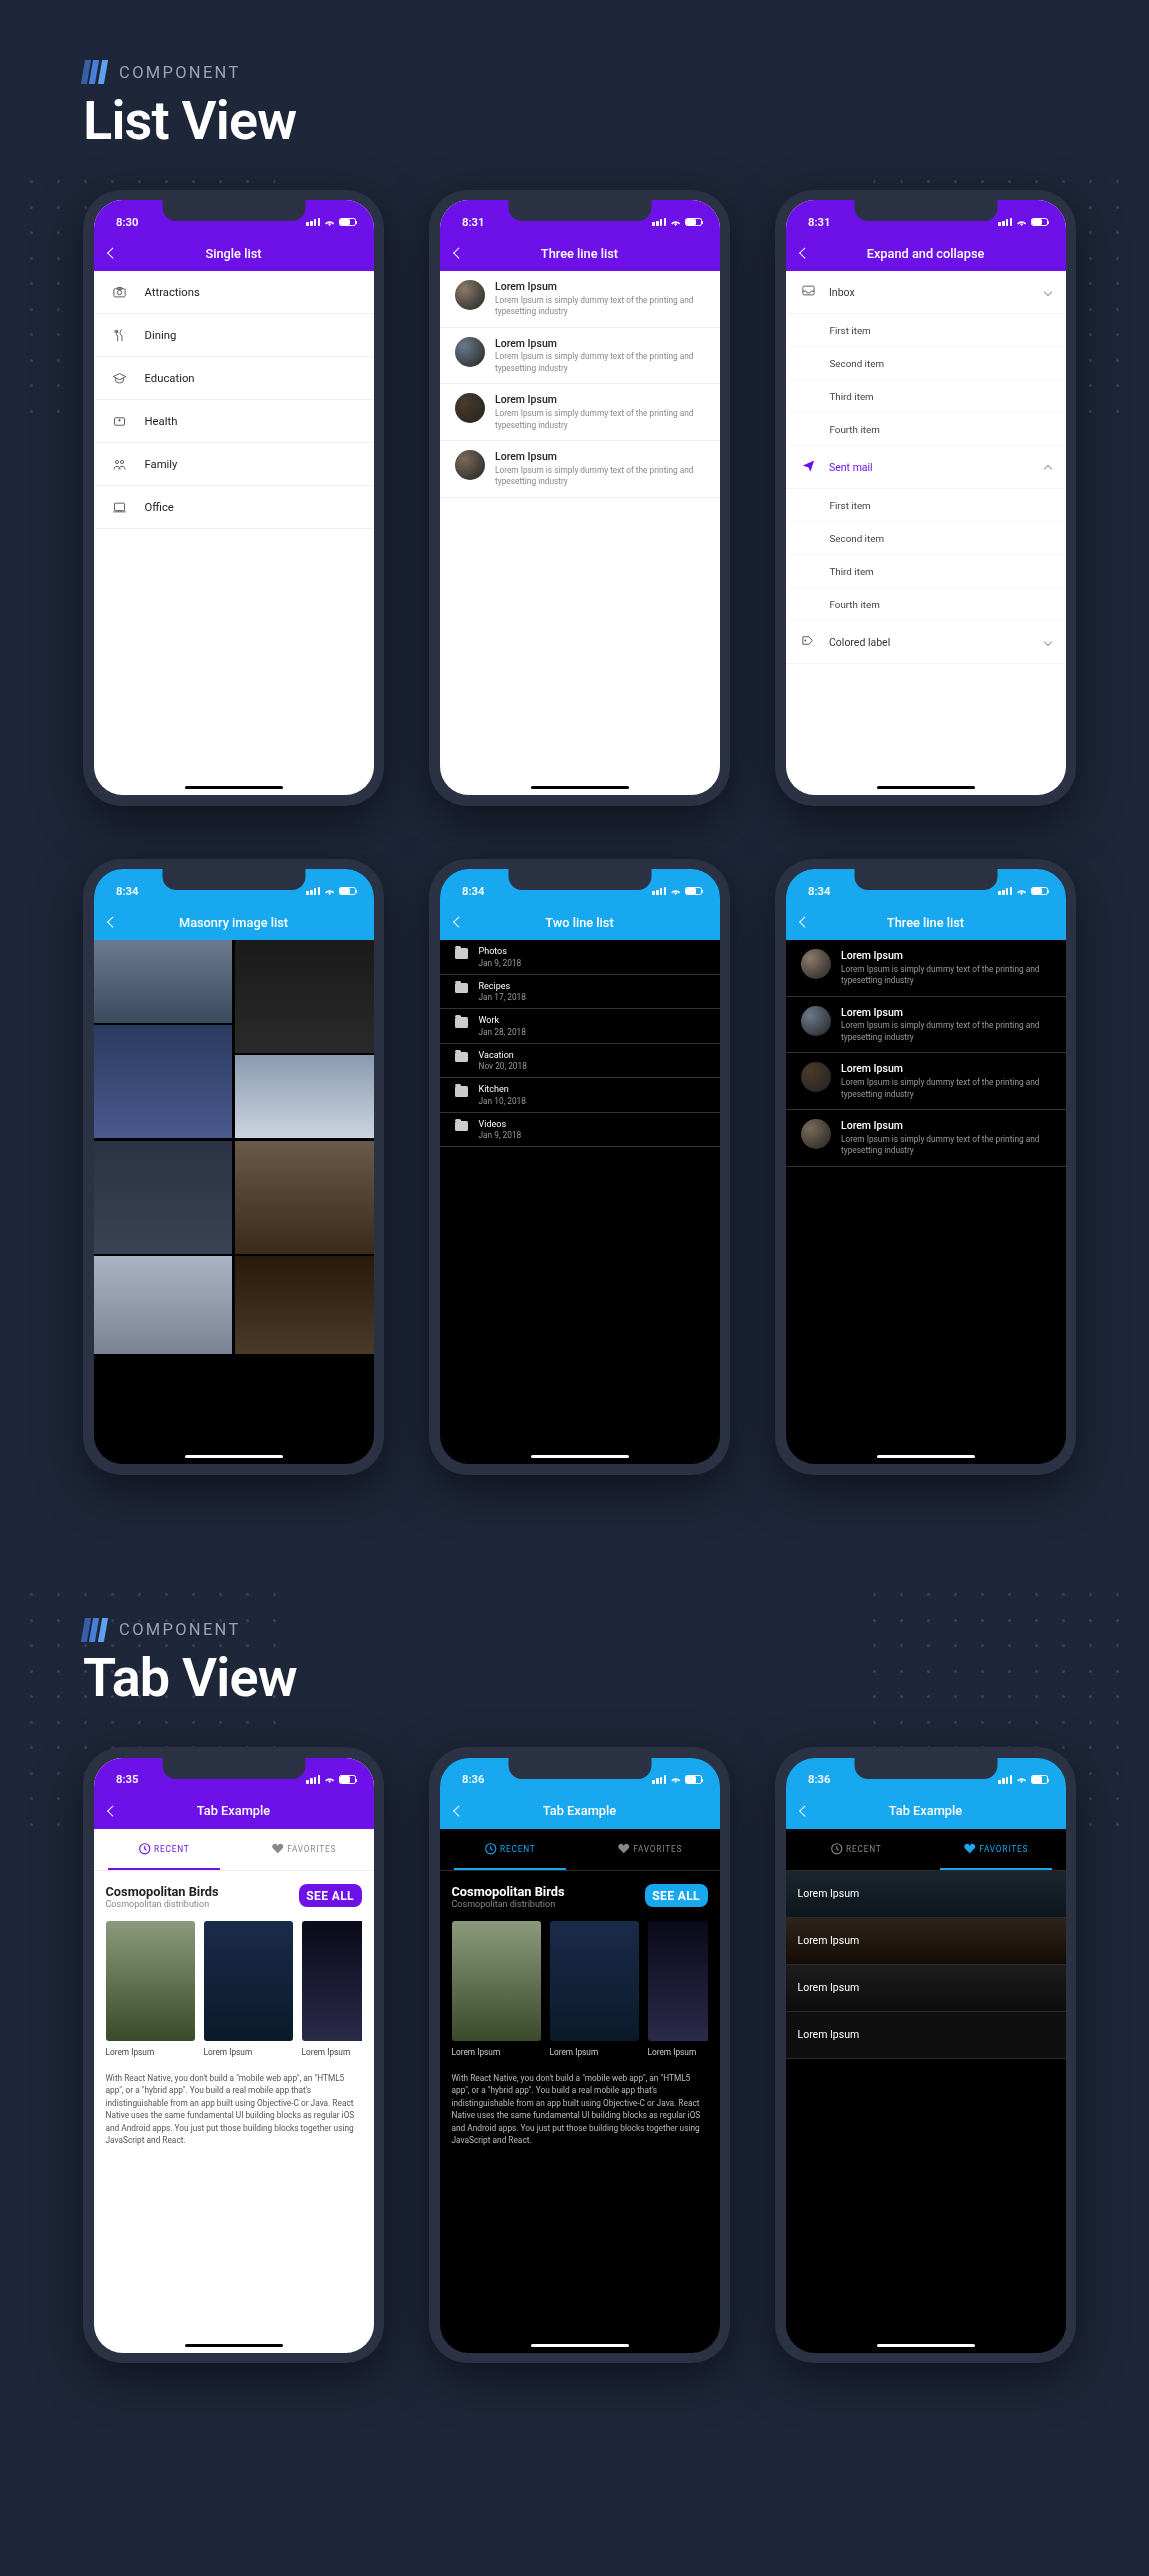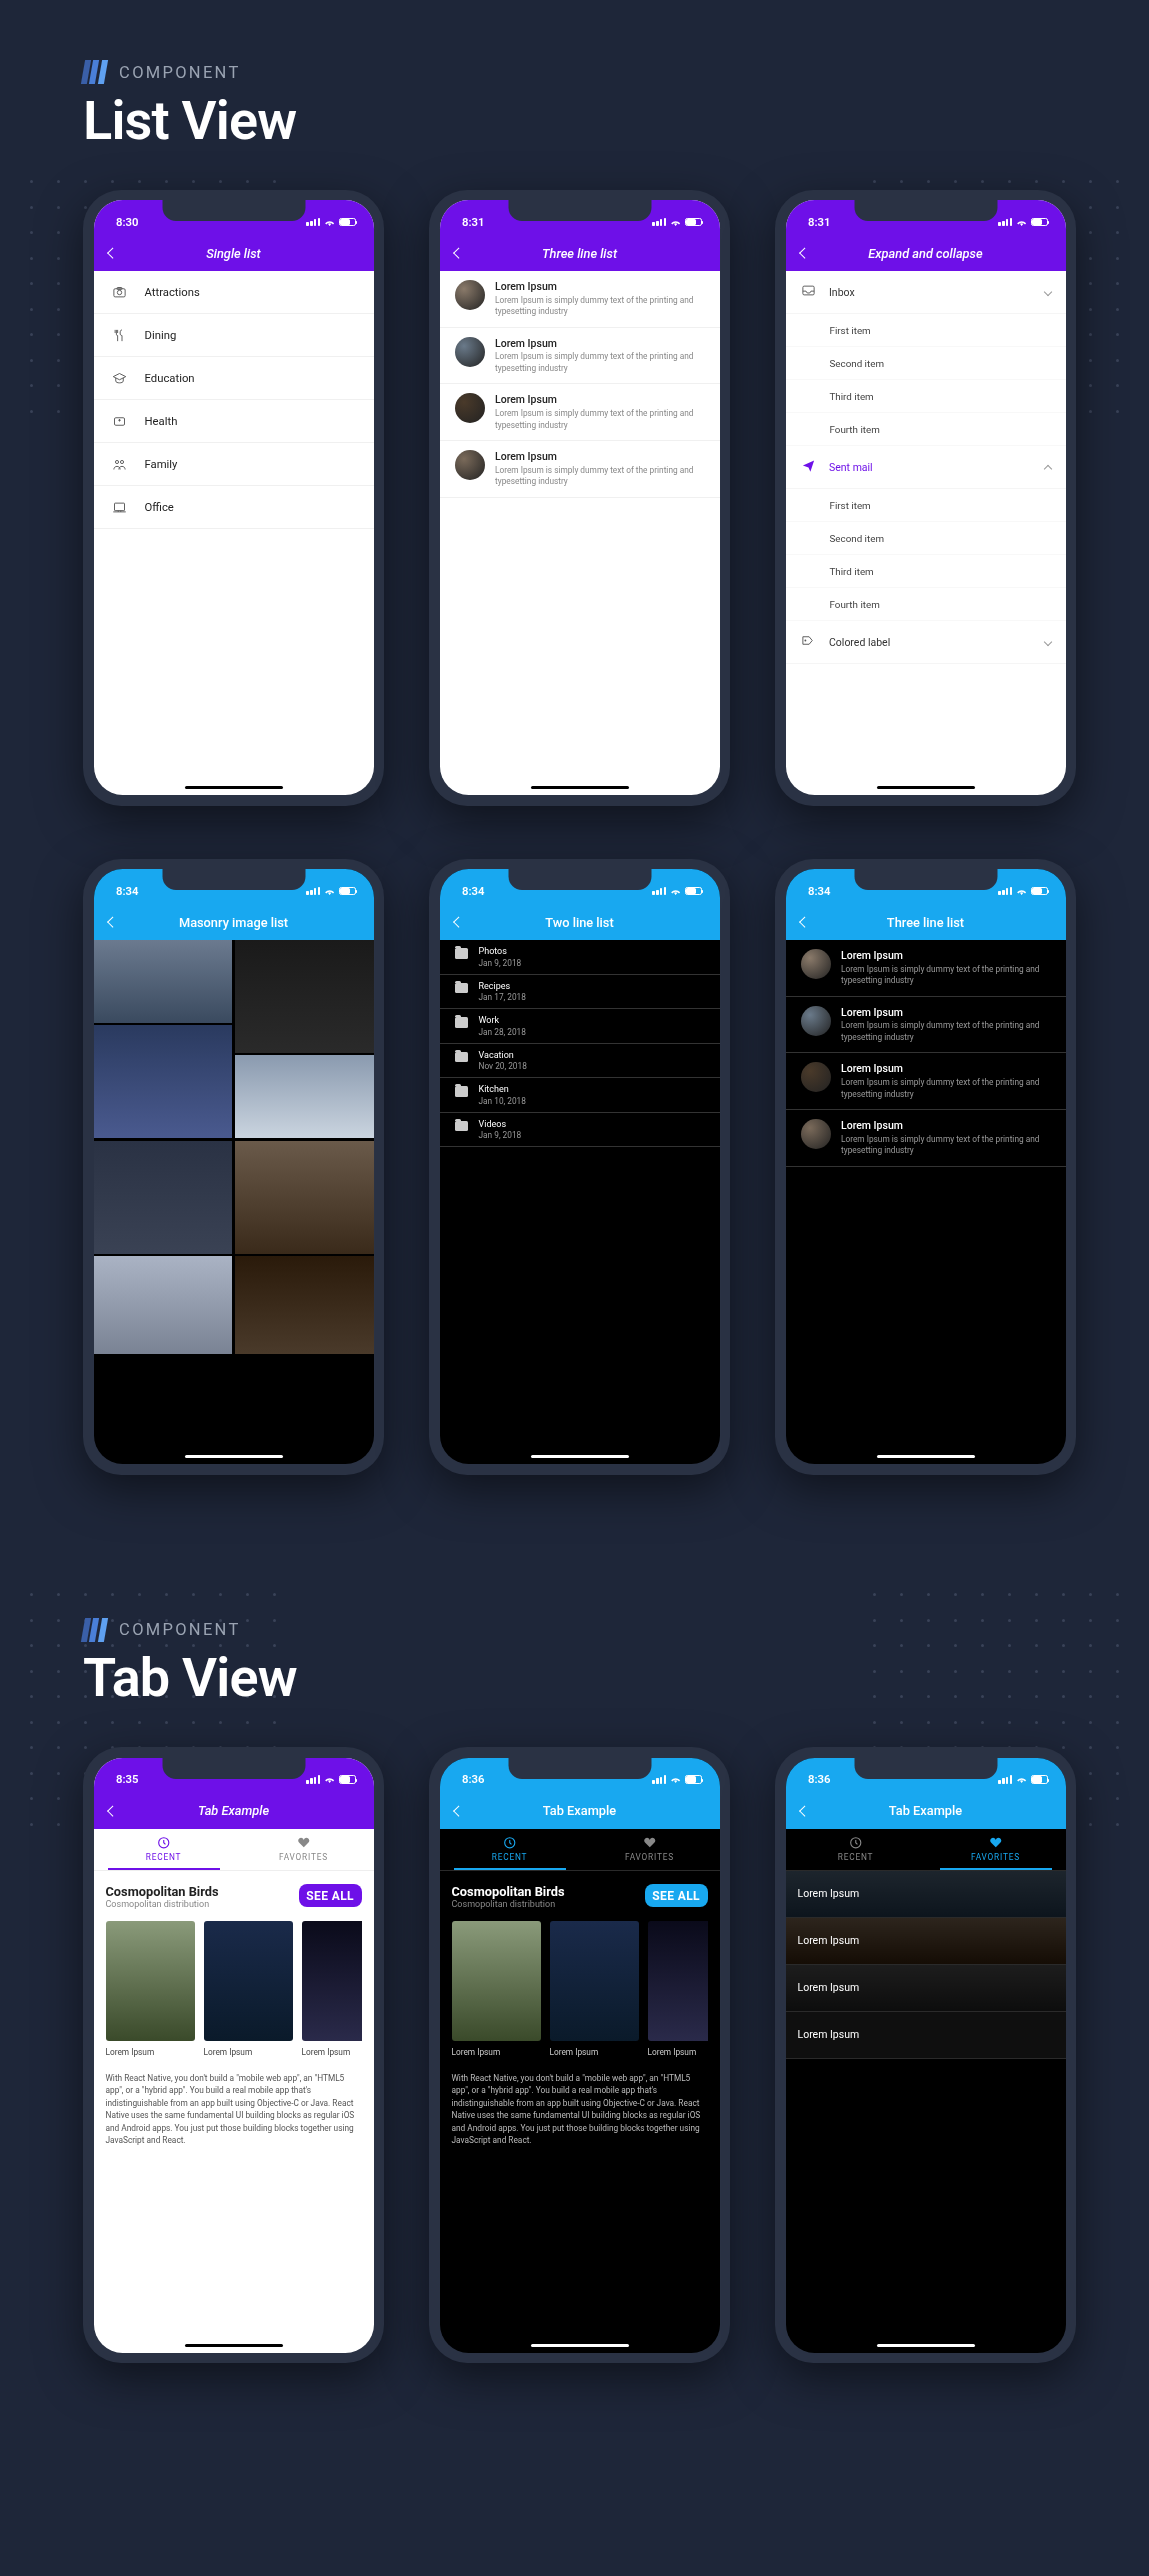--- a/index.html
+++ b/index.html
@@ -70,21 +70,21 @@
   .bars i:nth-child(1){height:3.8px;} .bars i:nth-child(2){height:5.3px;}
   .bars i:nth-child(3){height:6.8px;} .bars i:nth-child(4){height:8.3px;}
   .wifi { width:11.3px; height:8.3px; }
   .battery { width:16.5px; height:8.3px; border:0.8px solid #fff; border-radius:2.3px; position:relative; }
   .battery::after { content:''; position:absolute; right:-2.3px; top:2.3px; width:1.5px; height:3px; background:#fff; border-radius:0.8px; }
   .battery i { display:block; width:70%; height:100%; background:#fff; border-radius:1.5px; }
   .navbar {
     height: 36px; display: flex; align-items: center; justify-content: center;
     color: #fff; font-size: 12.8px; font-weight: 500; position: relative;
   }
-  .navbar.purple { background: #6e10e8; font-style: italic; }
+  .navbar.purple { background: #6e10e8; }
   .navbar.blue { background: #18a8f0; }
   .back-btn {
     position: absolute; left: 10.5px; top: 50%; transform: translateY(-50%);
     width: 18px; height: 18px; display: flex; align-items: center; justify-content: center;
   }
   .chevron { width:7.5px; height:7.5px; border-left:1.9px solid #fff; border-bottom:1.9px solid #fff; transform:rotate(45deg); }
   .content { height: calc(100% - 71px); overflow: hidden; }
   
   .slist-item { display:flex; align-items:center; gap:18px; padding:13.5px 18px; border-bottom:0.8px solid #f0f0f0; font-size:11.3px; color:#222; }
   .slist-icon { width:15px; height:15px; color:#555; }
@@ -107,21 +107,21 @@
   .mcell { background:#333; }
   
   .twol-item { padding:6px 15px; border-bottom:0.8px solid #333; display:flex; gap:10.5px; align-items:flex-start; }
   .folder-icon { width:13.5px; height:10.5px; background:#ccc; border-radius:1.5px; margin-top:2.3px; position:relative; }
   .folder-icon::before { content:''; position:absolute; top:-2.3px; left:0; width:6px; height:2.3px; background:#ccc; border-radius:1.5px 1.5px 0 0; }
   .twol-text .t1 { font-size:9px; color:#fff; }
   .twol-text .t2 { font-size:8.3px; color:#999; margin-top:1.5px; }
   
   .tabbar { display:flex; height:42px; border-bottom:0.8px solid #2a2a2a; }
   .screen:not(.dark) .tabbar { border-bottom-color:#eee; }
-  .tab { flex:1; display:flex; flex-direction:column; align-items:center; justify-content:center; gap:3px; font-size:8.3px; letter-spacing:0.8px; color:#888; position:relative; }
+  .tab { flex:1; display:flex; flex-direction:row; align-items:center; justify-content:center; gap:3px; font-size:8.3px; letter-spacing:0.8px; color:#888; position:relative; }
   .tab.active.blue-accent { color:#18a8f0; }
   .tab.active.purple-accent { color:#6e10e8; }
   .tab.active::after { content:''; position:absolute; bottom:0; left:10%; right:10%; height:1.5px; background:currentColor; }
   
   .card-area { padding:13.5px 12px; }
   .card-head { display:flex; justify-content:space-between; align-items:flex-start; }
   .card-title { font-size:12.8px; font-weight:700; color:#222; }
   .screen.dark .card-title { color:#fff; }
   .card-sub { font-size:9px; color:#888; }
   .see-all { background:#6e10e8; color:#fff; font-size:12px; font-weight:700; padding:4.5px 7.5px; border-radius:8px; letter-spacing:0.4px; }

